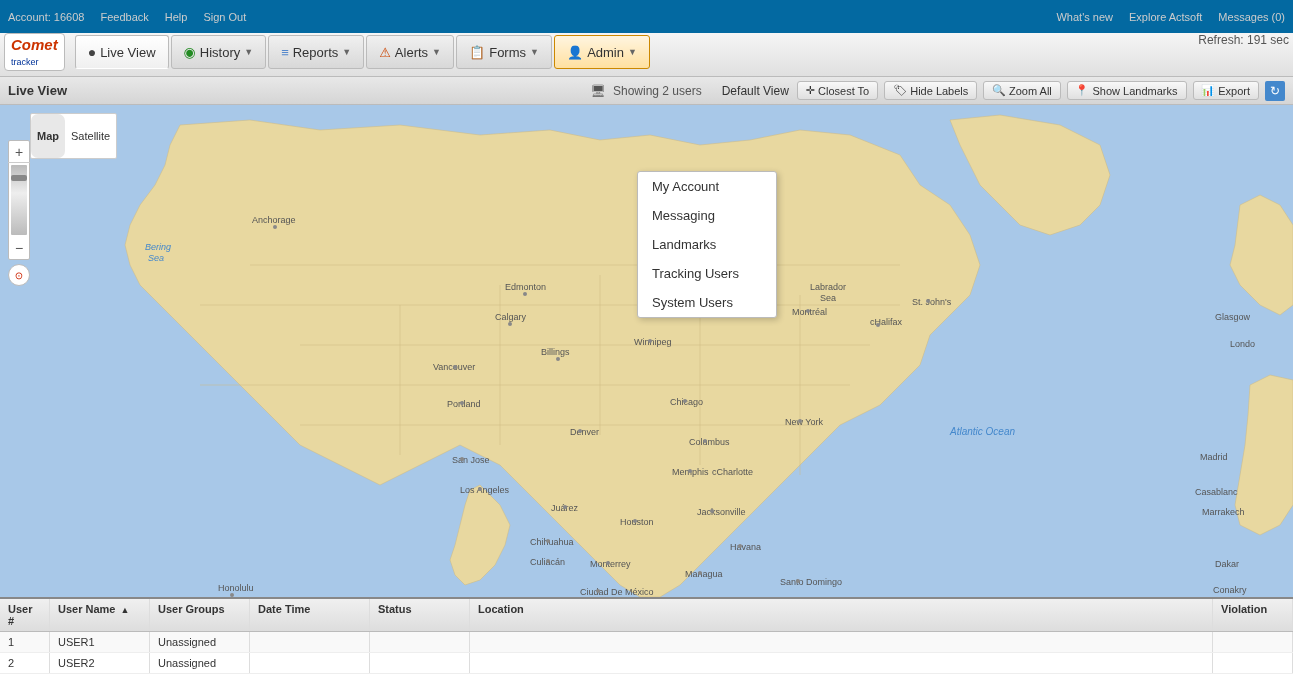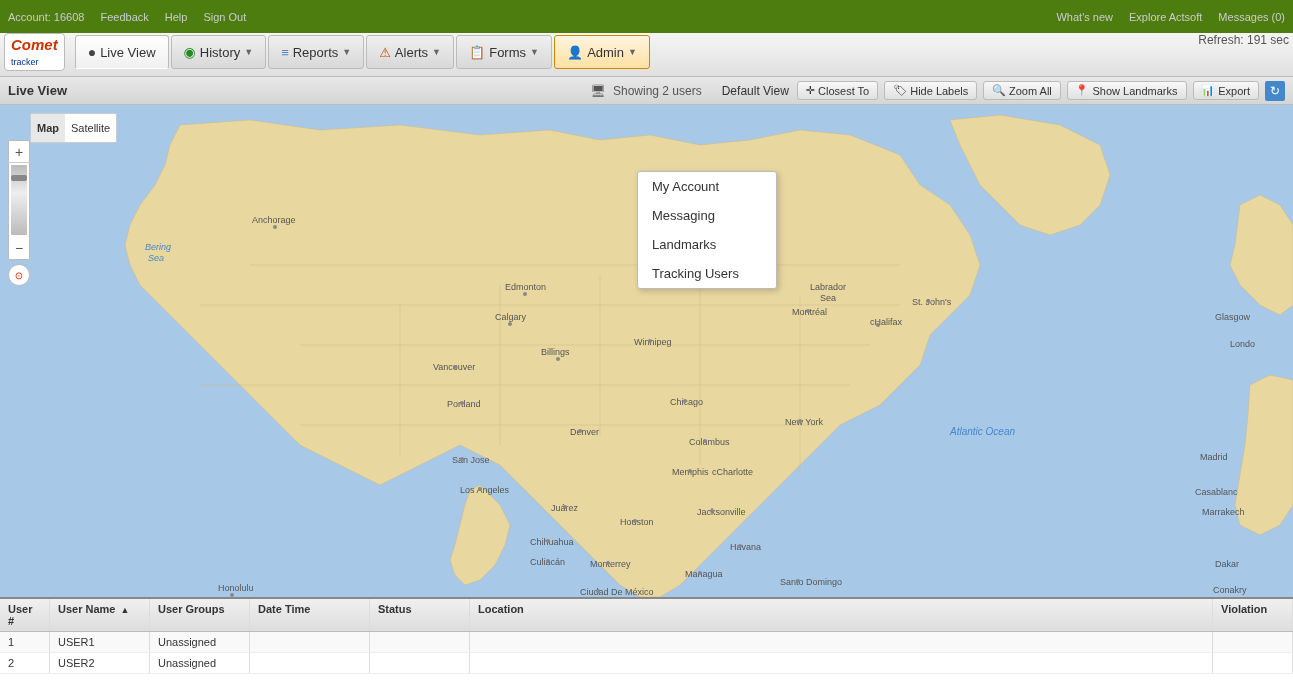--- a/index.html
+++ b/index.html
@@ -1,20 +1,20 @@
 <!DOCTYPE html>
 <html><head>
   <meta charset="utf-8">
   <style>
     * { margin: 0; padding: 0; box-sizing: border-box; }
     body { font-family: Arial, sans-serif; font-size: 12px; background: #fff; width: 1293px; height: 697px; overflow: hidden; }
 
     
     .top-bar {
-      background: #4d7c0f;
+      background: #0369a1;
       color: #ccc;
       height: 33px;
       display: flex;
       align-items: center;
       padding: 12px 8px;
       justify-content: space-between;
     }
     .top-bar-left { display: flex; gap: 16px; font-size: 11px; }
     .top-bar-right { display: flex; gap: 16px; font-size: 11px; }
     .top-bar a { color: #ccc; text-decoration: none; }
@@ -104,23 +104,24 @@
     }
     .map-type-btn {
       display: flex;
       background: #fff;
       border: 1px solid #ccc;
       border-radius: 2px;
       overflow: hidden;
       font-size: 11px;
     }
     .map-type-btn span {
-      padding: 8px 6px;
+      padding: 16px 6px;
       cursor: pointer;
       color: #333;
+      border-radius: 7px;
     }
     .map-type-btn span.active { background: #e8e8e8; font-weight: bold; }
     .zoom-btn {
       width: 22px;
       height: 22px;
       display: flex;
       align-items: center;
       justify-content: center;
       cursor: pointer;
       font-size: 14px;
@@ -472,20 +473,21 @@
     </div>
   </div>
 
   
   <div class="dropdown-overlay">
     <div class="dropdown-menu">
       <div class="dropdown-item">My Account</div>
       <div class="dropdown-item">Messaging</div>
       <div class="dropdown-item">Landmarks</div>
       <div class="dropdown-item">Tracking Users</div>
+      <div class="dropdown-item">System Users</div>
     </div>
   </div>
 </div>
 
 <div class="bottom-section">
   <div class="table-header">
     <div class="col col-num">
       <span>User #</span>
     </div>
     <div class="col col-user" style="cursor:pointer;">

